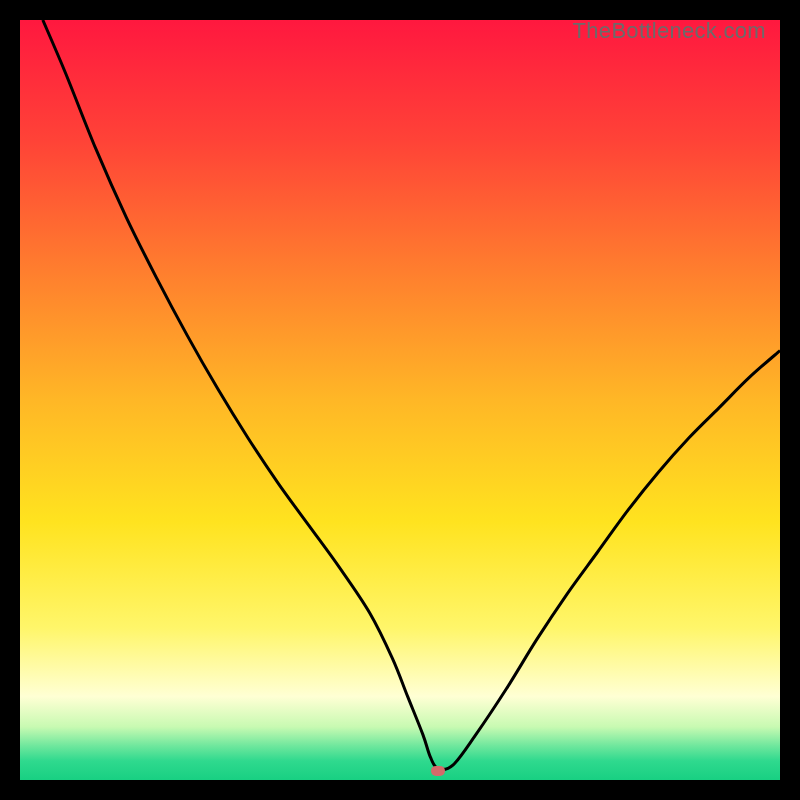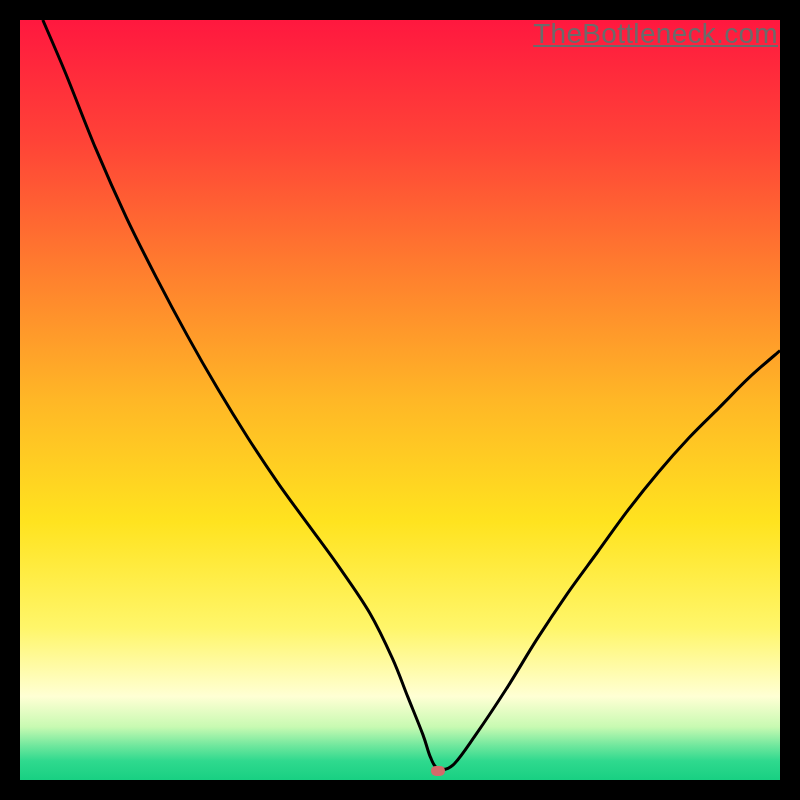--- a/index.html
+++ b/index.html
@@ -21,27 +21,26 @@
   .plot-area {
     position: absolute;
     left: 0;
     top: 0;
     width: 760px;
     height: 760px;
   }
   .watermark {
     position: absolute;
     top: -2px;
-    right: 2px;
+    right: 14px;
     font-family: Arial, Helvetica, sans-serif;
-    font-size: 28px;
+    font-size: 22px;
     color: #6b6b6b;
     letter-spacing: 0.3px;
     user-select: none;
-    text-decoration: underline;
   }
 </style>
 </head>
 <body>
 
 <div class="frame">
   <svg class="plot-area" viewBox="0 0 760 760" preserveAspectRatio="none">
     <defs>
       <linearGradient id="bg-grad" x1="0" y1="0" x2="0" y2="1">
           <stop offset="0.00%" stop-color="#ff183f"></stop>

